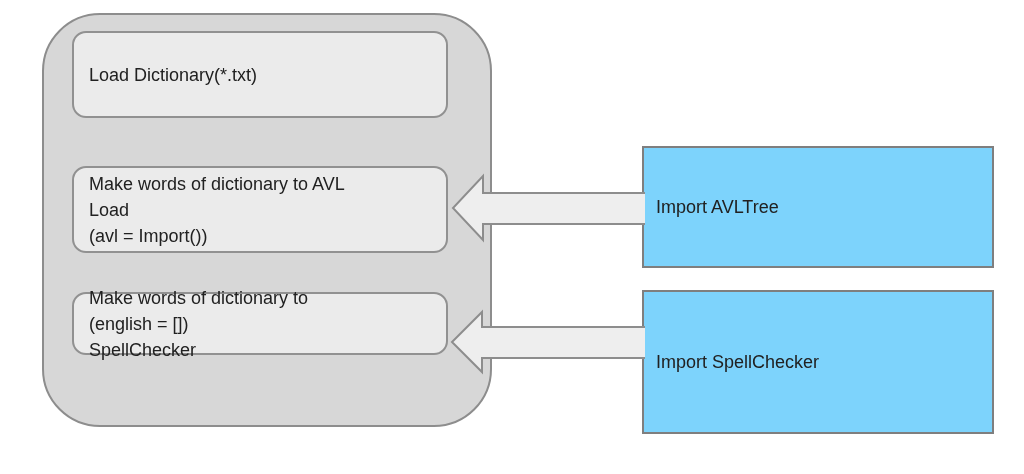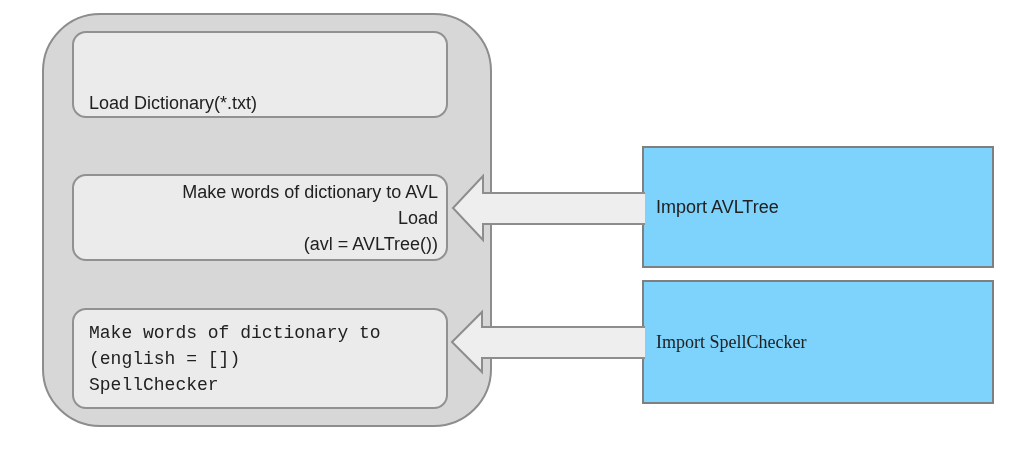--- a/index.html
+++ b/index.html
@@ -40,40 +40,40 @@
     display: flex;
     flex-direction: column;
     justify-content: center;
     padding-left: 15px;
     padding-right: 8px;
     font-size: 18px;
     line-height: 26px;
     z-index: 2;
   }
   .step-box .line { white-space: nowrap; }
-  .step-1 { top: 31px;  height: 87px; justify-content: flex-end; }
-  .step-2 { top: 174px; height: 87px; align-items: flex-end; }
-  .step-3 { top: 308px; height: 101px; font-family: Liberation Mono, monospace; }
+  .step-1 { top: 31px;  height: 87px; }
+  .step-2 { top: 166px; height: 87px; }
+  .step-3 { top: 292px; height: 63px; }
 
   
   .import-box {
     position: absolute;
     left: 642px;
     width: 352px;
     background: #7dd3fc;
     border: 2px solid #7f7f7f;
     box-sizing: border-box;
     display: flex;
     align-items: center;
     padding-left: 12px;
     font-size: 18px;
     z-index: 1;
   }
   .import-1 { top: 146px; height: 122px; }
-  .import-2 { top: 280px; height: 124px; font-family: Liberation Serif, serif; }
+  .import-2 { top: 290px; height: 144px; }
 
   
   .connector {
     position: absolute;
     z-index: 3;
   }
   .connector-1 { left: 450px; top: 173px; width: 196px; height: 70px; }
   .connector-2 { left: 449px; top: 309px; width: 197px; height: 66px; }
   .connector svg { display: block; }
   .connector path {
@@ -90,21 +90,21 @@
 
   <div class="process-group"></div>
 
   <div class="step-box step-1">
     <div class="line">Load Dictionary(*.txt)</div>
   </div>
 
   <div class="step-box step-2">
     <div class="line">Make words of dictionary to AVL</div>
     <div class="line">Load</div>
-    <div class="line">(avl = AVLTree())</div>
+    <div class="line">(avl = Import())</div>
   </div>
 
   <div class="step-box step-3">
     <div class="line">Make words of dictionary to</div>
     <div class="line">(english = [])</div>
     <div class="line">SpellChecker</div>
   </div>
 
   <div class="import-box import-1">
     <div class="line">Import AVLTree</div>

